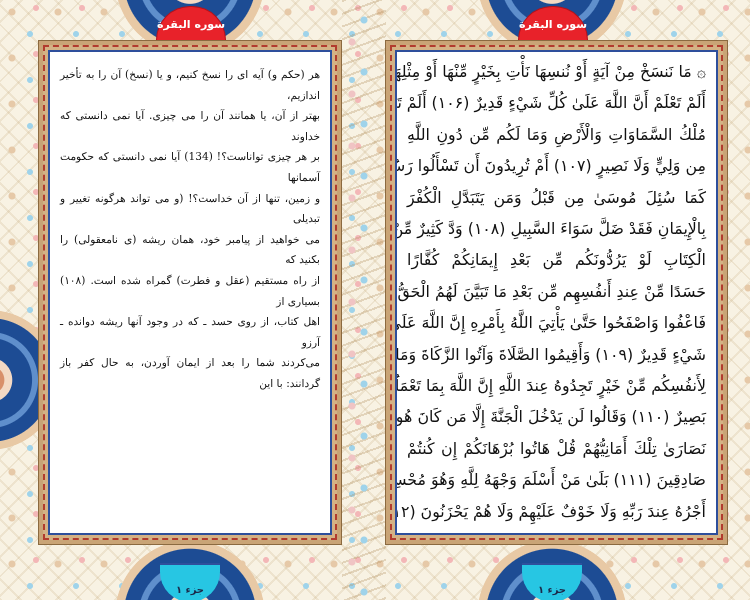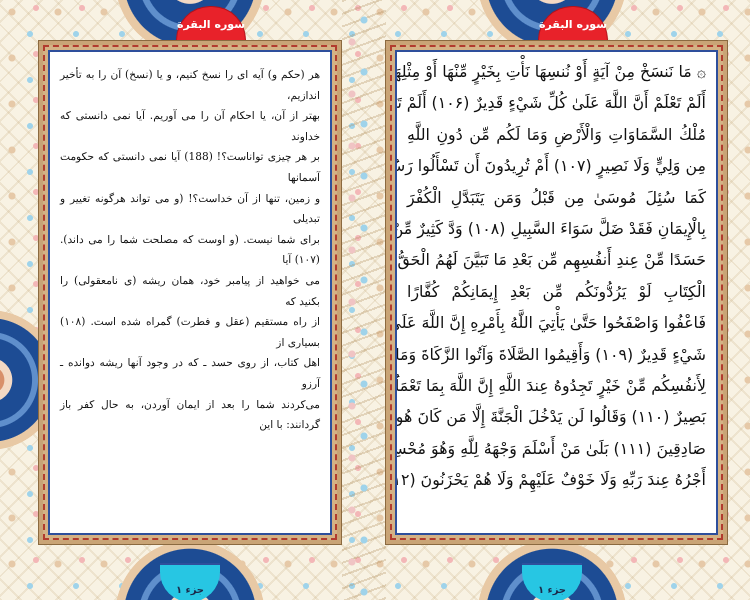--- a/index.html
+++ b/index.html
@@ -73,21 +73,21 @@
     padding:4px 10px 0 10px; margin:0;
   }
   .quran .line { display:block; white-space:nowrap; text-align:justify; text-align-last:justify; }
 
   .surah-badge {
     position:absolute; top:6px; width:68px; height:34px;
     background:#e8222a; color:#fff;
     border-radius:34px 34px 0 0;
     display:flex; align-items:center; justify-content:center;
     font-size:11px; font-weight:bold; direction:rtl;
-    border:1px solid #b5121a; border-bottom:none;margin-left:20px;
+    border:1px solid #b5121a; border-bottom:none;
   }
   .juz-badge {
     position:absolute; top:563px; width:60px; height:37px;
     background:#27c6e3; color:#1b2a4a;
     border-radius:0 0 32px 32px;
     display:flex; flex-direction:column; align-items:center; justify-content:flex-start;
     font-size:10px; font-weight:bold; direction:rtl;
     border-top:2px solid #2e4f9c;
   }
   .juz-badge .juz-label { line-height:14px; margin-top:18px; }
@@ -106,24 +106,23 @@
 <div class="medallion medallion-bottom" style="left:477px;"></div>
 <div class="medallion medallion-side"></div>
 
 <div class="surah-badge" style="left:156px;">سوره البقرة</div>
 
 <div class="frame frame-left">
   <div class="frame-inner">
     <div class="textbox">
       <div class="translation">
         <p>هر (حکم و) آیه ای را نسخ کنیم، و یا (نسخ) آن را به تأخیر اندازیم،</p>
-        <p>بهتر از آن، یا احکام آن را می آوریم. آیا نمی دانستی که خداوند</p>
-        <p>بر هر چیزی تواناست؟! (188) آیا نمی دانستی که حکومت آسمانها</p>
+        <p>بهتر از آن، یا همانند آن را می چیزی. آیا نمی دانستی که خداوند</p>
+        <p>بر هر چیزی تواناست؟! (134) آیا نمی دانستی که حکومت آسمانها</p>
         <p>و زمین، تنها از آن خداست؟! (و می تواند هرگونه تغییر و تبدیلی</p>
-        <p>برای شما نیست. (و اوست که مصلحت شما را می داند).(۱۰۷) آیا</p>
         <p>می خواهید از پیامبر خود، همان ریشه (ی نامعقولی) را بکنید که</p>
         <p>از راه مستقیم (عقل و فطرت) گمراه شده است. (۱۰۸) بسیاری از</p>
         <p>اهل کتاب، از روی حسد ـ که در وجود آنها ریشه دوانده ـ آرزو</p>
         <p>می‌کردند شما را بعد از ایمان آوردن، به حال کفر باز گردانند: با این</p>
 
       </div>
     </div>
   </div>
 </div>
 
@@ -138,26 +137,27 @@
 <div class="frame frame-right">
   <div class="frame-inner">
     <div class="textbox">
       <div class="quran">
         <span class="line">۞ مَا نَنسَخْ مِنْ آيَةٍ أَوْ نُنسِهَا نَأْتِ بِخَيْرٍ مِّنْهَا أَوْ مِثْلِهَا</span>
         <span class="line">أَلَمْ تَعْلَمْ أَنَّ اللَّهَ عَلَىٰ كُلِّ شَيْءٍ قَدِيرٌ (۱۰۶) أَلَمْ تَعْلَمْ أَنَّ اللَّهَ لَهُ</span>
         <span class="line">مُلْكُ السَّمَاوَاتِ وَالْأَرْضِ وَمَا لَكُم مِّن دُونِ اللَّهِ</span>
         <span class="line">مِن وَلِيٍّ وَلَا نَصِيرٍ (۱۰۷) أَمْ تُرِيدُونَ أَن تَسْأَلُوا رَسُولَكُمْ</span>
         <span class="line">كَمَا سُئِلَ مُوسَىٰ مِن قَبْلُ وَمَن يَتَبَدَّلِ الْكُفْرَ</span>
         <span class="line">بِالْإِيمَانِ فَقَدْ ضَلَّ سَوَاءَ السَّبِيلِ (۱۰۸) وَدَّ كَثِيرٌ مِّنْ أَهْلِ</span>
+        <span class="line">الْكِتَابِ لَوْ يَرُدُّونَكُم مِّن بَعْدِ إِيمَانِكُمْ كُفَّارًا</span>
         <span class="line">حَسَدًا مِّنْ عِندِ أَنفُسِهِم مِّن بَعْدِ مَا تَبَيَّنَ لَهُمُ الْحَقُّ</span>
-        <span class="line">الْكِتَابِ لَوْ يَرُدُّونَكُم مِّن بَعْدِ إِيمَانِكُمْ كُفَّارًا</span>
         <span class="line">فَاعْفُوا وَاصْفَحُوا حَتَّىٰ يَأْتِيَ اللَّهُ بِأَمْرِهِ إِنَّ اللَّهَ عَلَىٰ كُلِّ</span>
         <span class="line">شَيْءٍ قَدِيرٌ (۱۰۹) وَأَقِيمُوا الصَّلَاةَ وَآتُوا الزَّكَاةَ وَمَا تُقَدِّمُوا</span>
         <span class="line">لِأَنفُسِكُم مِّنْ خَيْرٍ تَجِدُوهُ عِندَ اللَّهِ إِنَّ اللَّهَ بِمَا تَعْمَلُونَ</span>
         <span class="line">بَصِيرٌ (۱۱۰) وَقَالُوا لَن يَدْخُلَ الْجَنَّةَ إِلَّا مَن كَانَ هُودًا أَوْ</span>
+        <span class="line">نَصَارَىٰ تِلْكَ أَمَانِيُّهُمْ قُلْ هَاتُوا بُرْهَانَكُمْ إِن كُنتُمْ</span>
         <span class="line">صَادِقِينَ (۱۱۱) بَلَىٰ مَنْ أَسْلَمَ وَجْهَهُ لِلَّهِ وَهُوَ مُحْسِنٌ فَلَهُ</span>
         <span class="line">أَجْرُهُ عِندَ رَبِّهِ وَلَا خَوْفٌ عَلَيْهِمْ وَلَا هُمْ يَحْزَنُونَ (۱۱۲)</span>
       </div>
     </div>
   </div>
 </div>
 
 <div class="juz-badge" style="left:522px;">
   <span class="juz-label">جزء ۱</span>
   <span class="juz-sep"></span>

